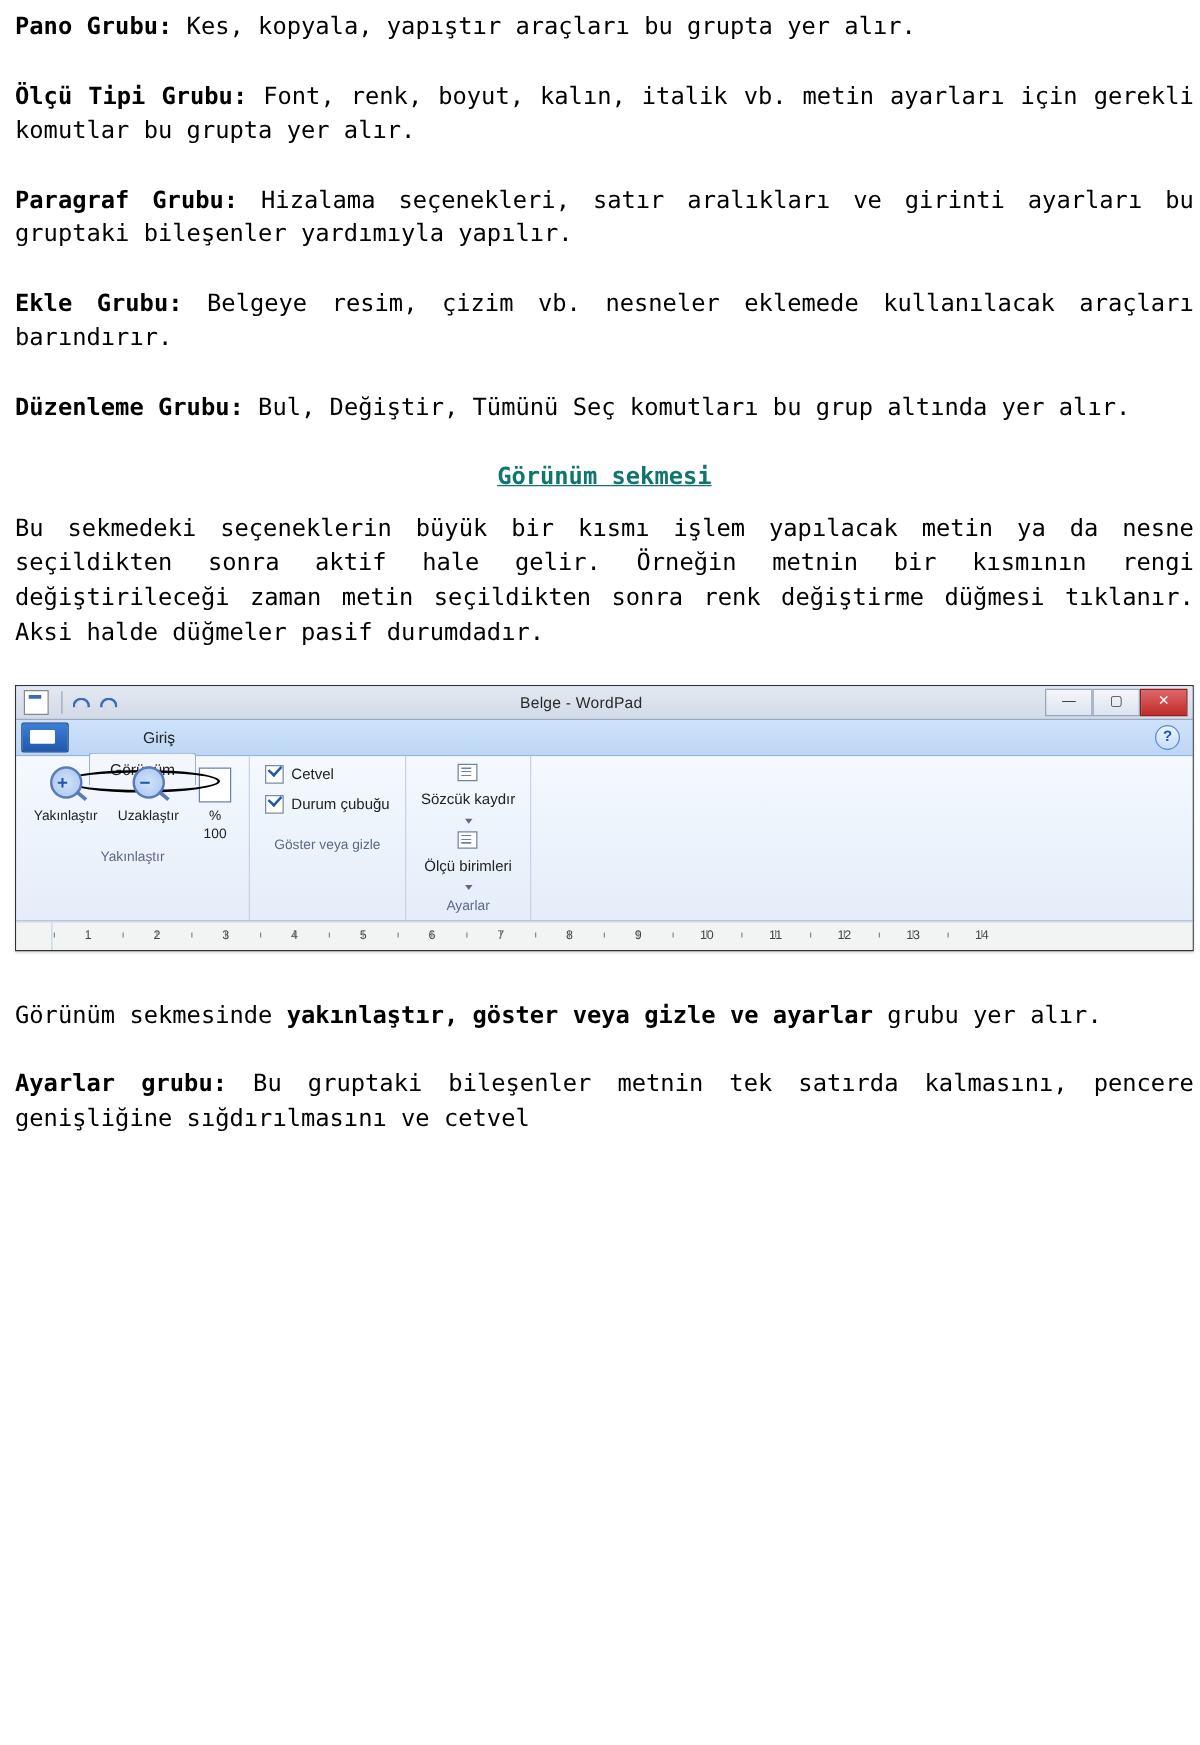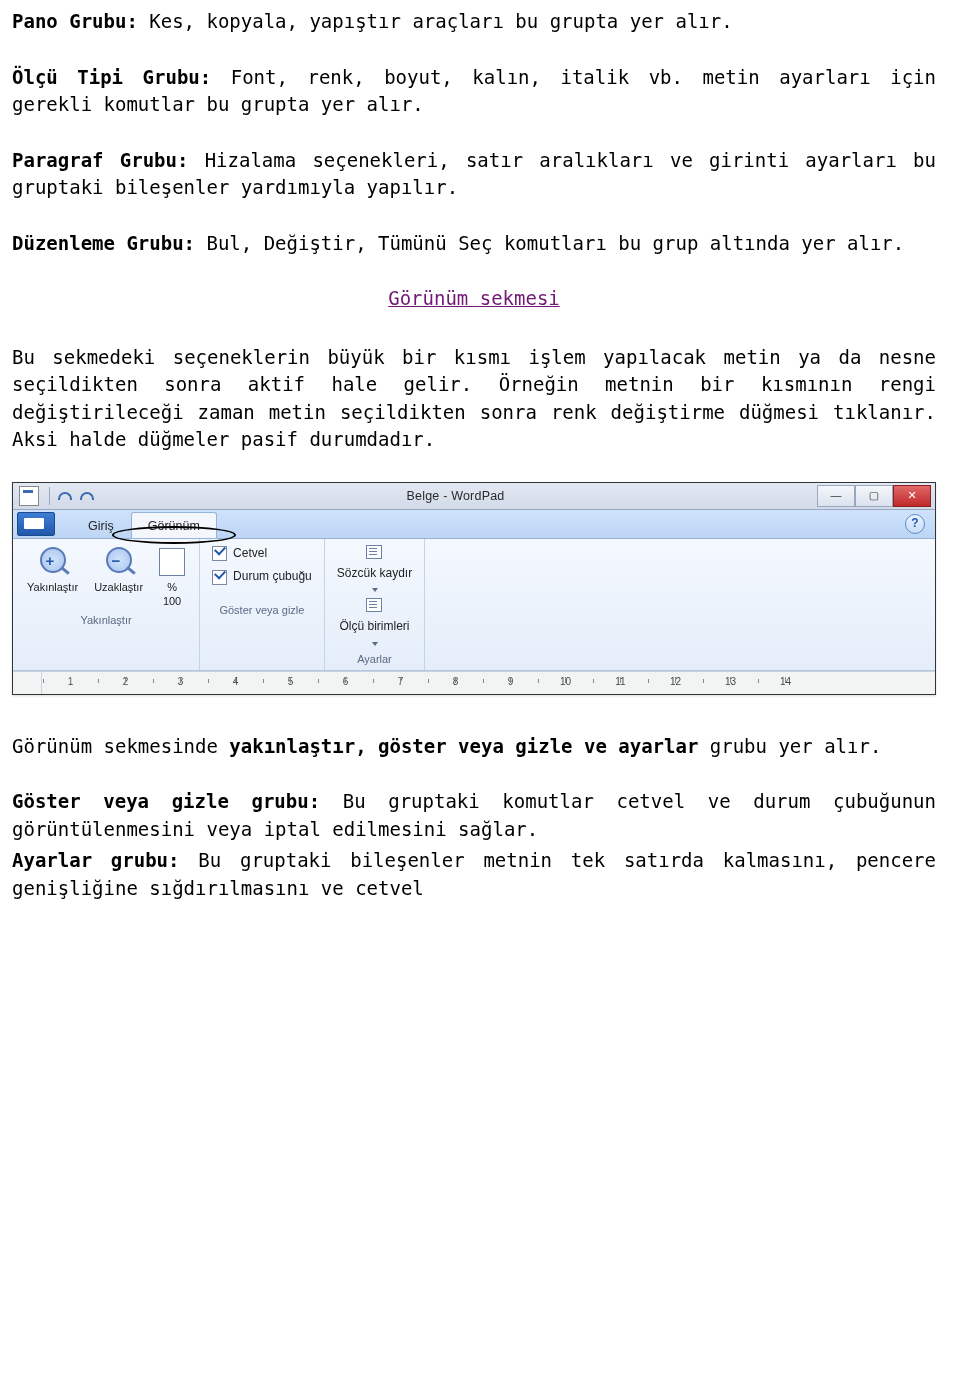--- a/index.html
+++ b/index.html
@@ -6,32 +6,32 @@
     margin: 0;
     padding: 0;
     background: #fff;
     font-family: "DejaVu Sans Mono", "Menlo", "Consolas", monospace;
     font-size: 19px;
     line-height: 1.45;
     color: #000;
     width: 960px;
   }
   .page {
-    padding: 8px 24px 12px 12px;
+    padding: 8px 5px 12px 12px;
   }
   .para {
     margin: 0 0 28px 0;
     text-align: justify;
   }
   .heading {
     text-align: center;
-    color: #701a75;
+    color: #0f766e;
     text-decoration: underline;
-    font-weight: normal;
-    margin: 6px 0 31px 0;
+    font-weight: bold;
+    margin: 6px 0 14px 0;
   }
   b { font-weight: bold; }
 
   .screenshot {
     margin: 24px 0 38px 0;
     border: 1px solid #333;
     background: #e8eef6;
     box-shadow: 0 1px 2px rgba(0,0,0,0.15);
     font-family: "Segoe UI", Tahoma, sans-serif;
     font-size: 12px;
@@ -98,21 +98,21 @@
     width:36px; height:22px; margin-left:4px;
     background: linear-gradient(#3d7ed6,#2258ab);
     border:1px solid #1a4a8e; border-radius:2px;
     position:relative;
   }
   .orb::after {
     content:""; position:absolute; left:6px; top:5px; width:20px; height:11px;
     background:#fff; border-radius:1px;
   }
   .tabs {
-    display:flex; align-items:flex-end; margin-left:16px; gap:0; height:100%;
+    display:flex; align-items:flex-end; margin-left:16px; gap:0; height:100%;flex-direction:column;
   }
   .tab {
     padding:4px 16px 3px; border:1px solid transparent; border-bottom:none;
     border-radius:3px 3px 0 0; cursor:default;
     font-size:12.5px;
   }
   .tab.active {
     background:#f3f7fd; border-color:#95b2d8;
     position:relative;
   }
@@ -225,20 +225,23 @@
   </p>
 
   <p class="para">
     <b>Ölçü Tipi Grubu:</b><span> Font, renk, boyut, kalın, italik vb. metin ayarları için gerekli komutlar bu grupta yer alır.</span>
   </p>
 
   <p class="para">
     <b>Paragraf Grubu:</b><span> Hizalama seçenekleri, satır aralıkları ve girinti ayarları bu gruptaki bileşenler yardımıyla yapılır.</span>
   </p>
 
+  <p class="para">
+    <b>Ekle Grubu:</b><span> Belgeye resim, çizim vb. nesneler eklemede kullanılacak araçları barındırır.</span>
+  </p>
 
   <p class="para">
     <b>Düzenleme Grubu:</b><span> Bul, Değiştir, Tümünü Seç komutları bu grup altında yer alır.</span>
   </p>
 
   <div class="heading">Görünüm sekmesi</div>
 
   <p class="para">Bu sekmedeki seçeneklerin büyük bir kısmı işlem yapılacak metin ya da nesne seçildikten sonra aktif hale gelir. Örneğin metnin bir kısmının rengi değiştirileceği zaman metin seçildikten sonra renk değiştirme düğmesi tıklanır. Aksi halde düğmeler pasif durumdadır.</p>
 
   <div class="screenshot">
@@ -348,20 +351,17 @@
           <div class="num">13</div>
           <div class="num">14</div>
         </div>
     </div>
   </div>
 
   <p class="para">
     <span>Görünüm sekmesinde </span><b>yakınlaştır, göster veya gizle ve ayarlar</b><span> grubu yer alır.</span>
   </p>
 
-  <p class="para" style="margin-bottom:4px;">
-    <b>Göster veya gizle grubu:</b><span> Bu gruptaki komutlar cetvel ve durum çubuğunun görüntülenmesini veya iptal edilmesini sağlar.</span>
-  </p>
   <p class="para" style="margin-bottom:0;">
     <b>Ayarlar grubu:</b><span> Bu gruptaki bileşenler metnin tek satırda kalmasını, pencere genişliğine sığdırılmasını ve cetvel</span>
   </p>
 
 </div>
 
 </body></html>

